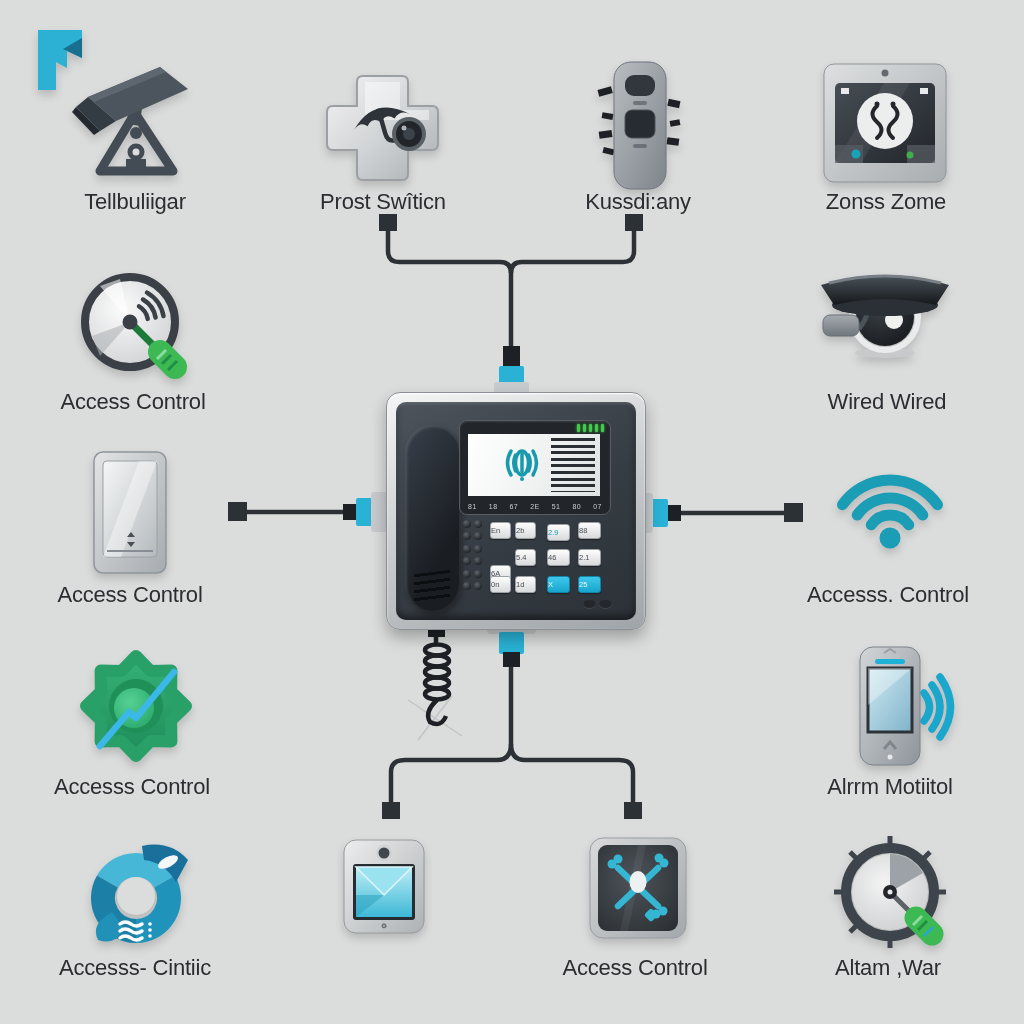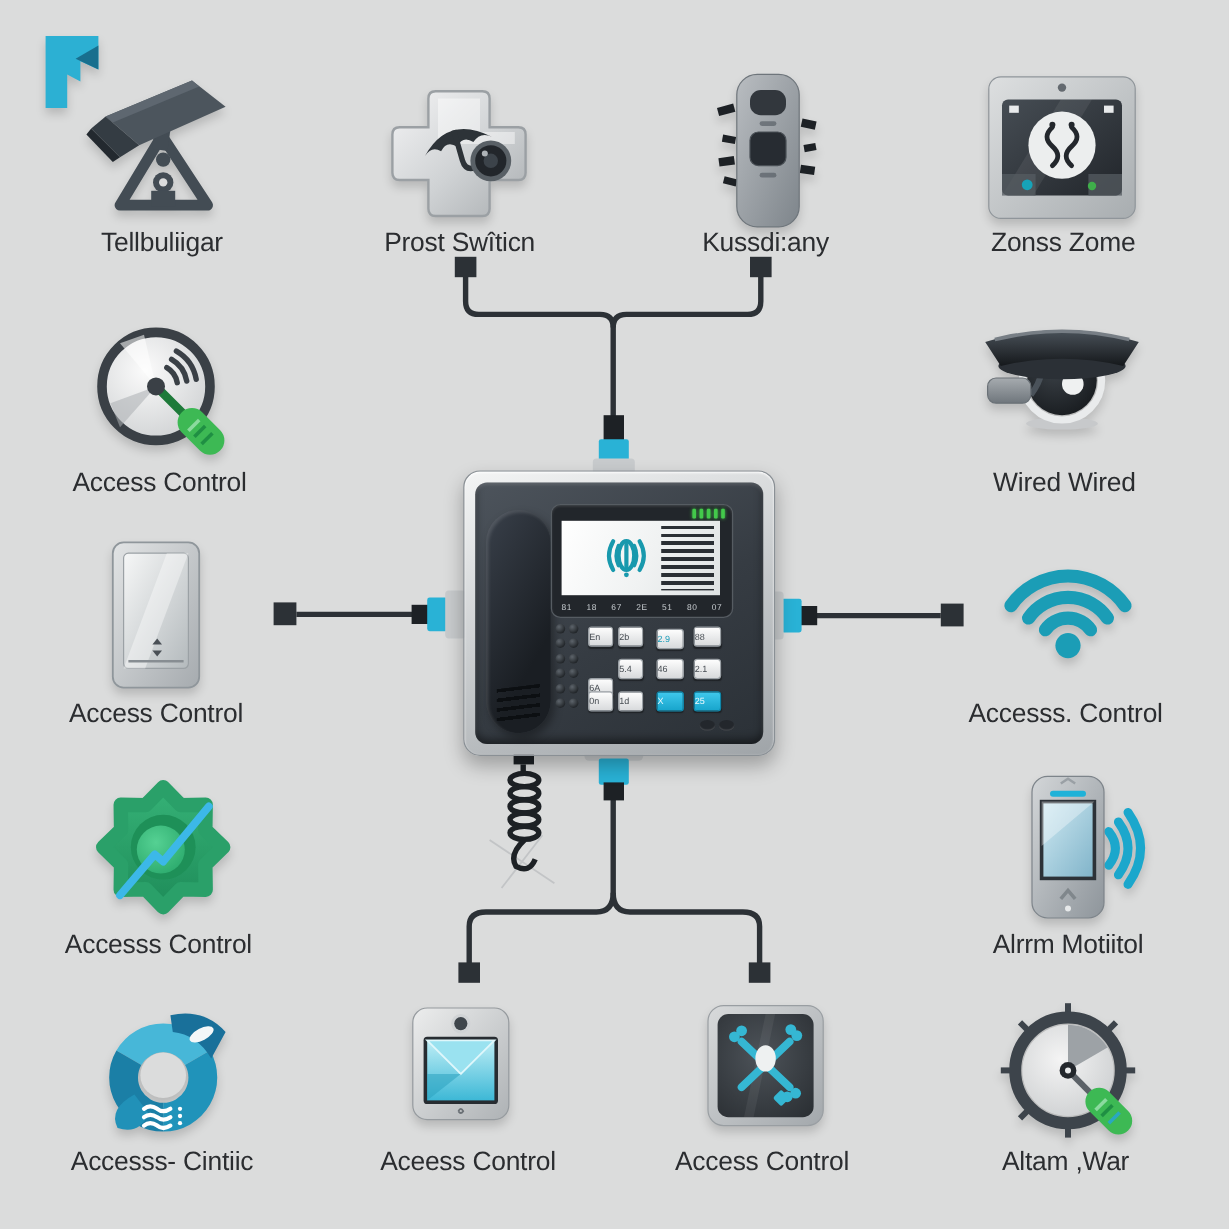--- a/index.html
+++ b/index.html
@@ -518,17 +518,16 @@
   <div class="label" style="left:243px;top:189px">Prost Swîticn</div>
   <div class="label" style="left:498px;top:189px">Kussdi:any</div>
   <div class="label" style="left:746px;top:189px">Zonss Zome</div>
   <div class="label" style="left:-7px;top:389px">Access Control</div>
   <div class="label" style="left:747px;top:389px">Wired Wired</div>
   <div class="label" style="left:-10px;top:582px">Access Control</div>
   <div class="label" style="left:748px;top:582px">Accesss. Control</div>
   <div class="label" style="left:-8px;top:774px">Accesss Control</div>
   <div class="label" style="left:750px;top:774px">Alrrm Motiitol</div>
   <div class="label" style="left:-5px;top:955px">Accesss- Cintiic</div>
-  <div class="label" style="left:250px;top:955px">Aceess Control</div>
   <div class="label" style="left:495px;top:955px">Access Control</div>
   <div class="label" style="left:748px;top:955px">Altam ,War</div>
 
 </div>
 
 </body></html>

